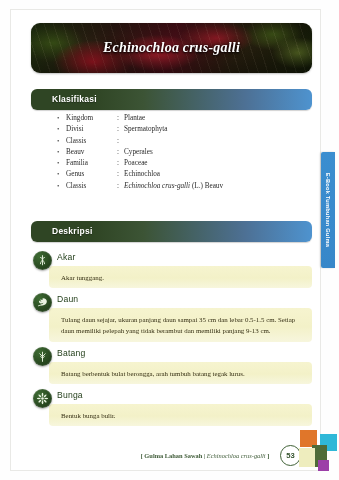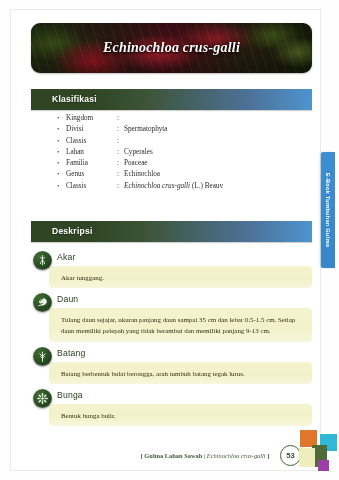--- a/index.html
+++ b/index.html
@@ -69,21 +69,21 @@
     color:#ffffff;
     letter-spacing:.2px;
     text-shadow:0 1px 2px rgba(0,0,0,.95),0 0 5px rgba(0,0,0,.8);
   }
 
   
   .sec-bar{
     position:absolute;
     left:31px;
     width:281px;height:21px;
-    border-radius:0;
+    border-radius:6px;
     background:linear-gradient(90deg,#2f4524 0%,#2f4524 22%,#3c5435 40%,#4d7094 76%,#4e93cf 100%);
     box-shadow:0 1px 1px rgba(0,0,0,.18);
   }
   .sec-bar span{
     position:absolute;
     left:21px;top:5px;
     font-size:8.5px;
     font-weight:bold;
     color:#ffffff;
     letter-spacing:.25px;
@@ -235,35 +235,36 @@
 
   <div class="sec-bar" id="bar-klasifikasi">
     <span>Klasifikasi</span>
   </div>
 
   <div class="klas-list">
     <div class="klas-row">
       <span class="klas-bullet">•</span>
       <span class="klas-key">Kingdom</span>
       <span class="klas-colon">:</span>
+      <span class="klas-val">Plantae</span>
     </div>
     <div class="klas-row">
       <span class="klas-bullet">•</span>
       <span class="klas-key">Divisi</span>
       <span class="klas-colon">:</span>
       <span class="klas-val">Spermatophyta</span>
     </div>
     <div class="klas-row">
       <span class="klas-bullet">•</span>
       <span class="klas-key">Classis</span>
       <span class="klas-colon">:</span>
     </div>
     <div class="klas-row">
       <span class="klas-bullet">•</span>
-      <span class="klas-key">Lahan</span>
+      <span class="klas-key">Beauv</span>
       <span class="klas-colon">:</span>
       <span class="klas-val">Cyperales</span>
     </div>
     <div class="klas-row">
       <span class="klas-bullet">•</span>
       <span class="klas-key">Familia</span>
       <span class="klas-colon">:</span>
       <span class="klas-val">Poaceae</span>
     </div>
     <div class="klas-row">

